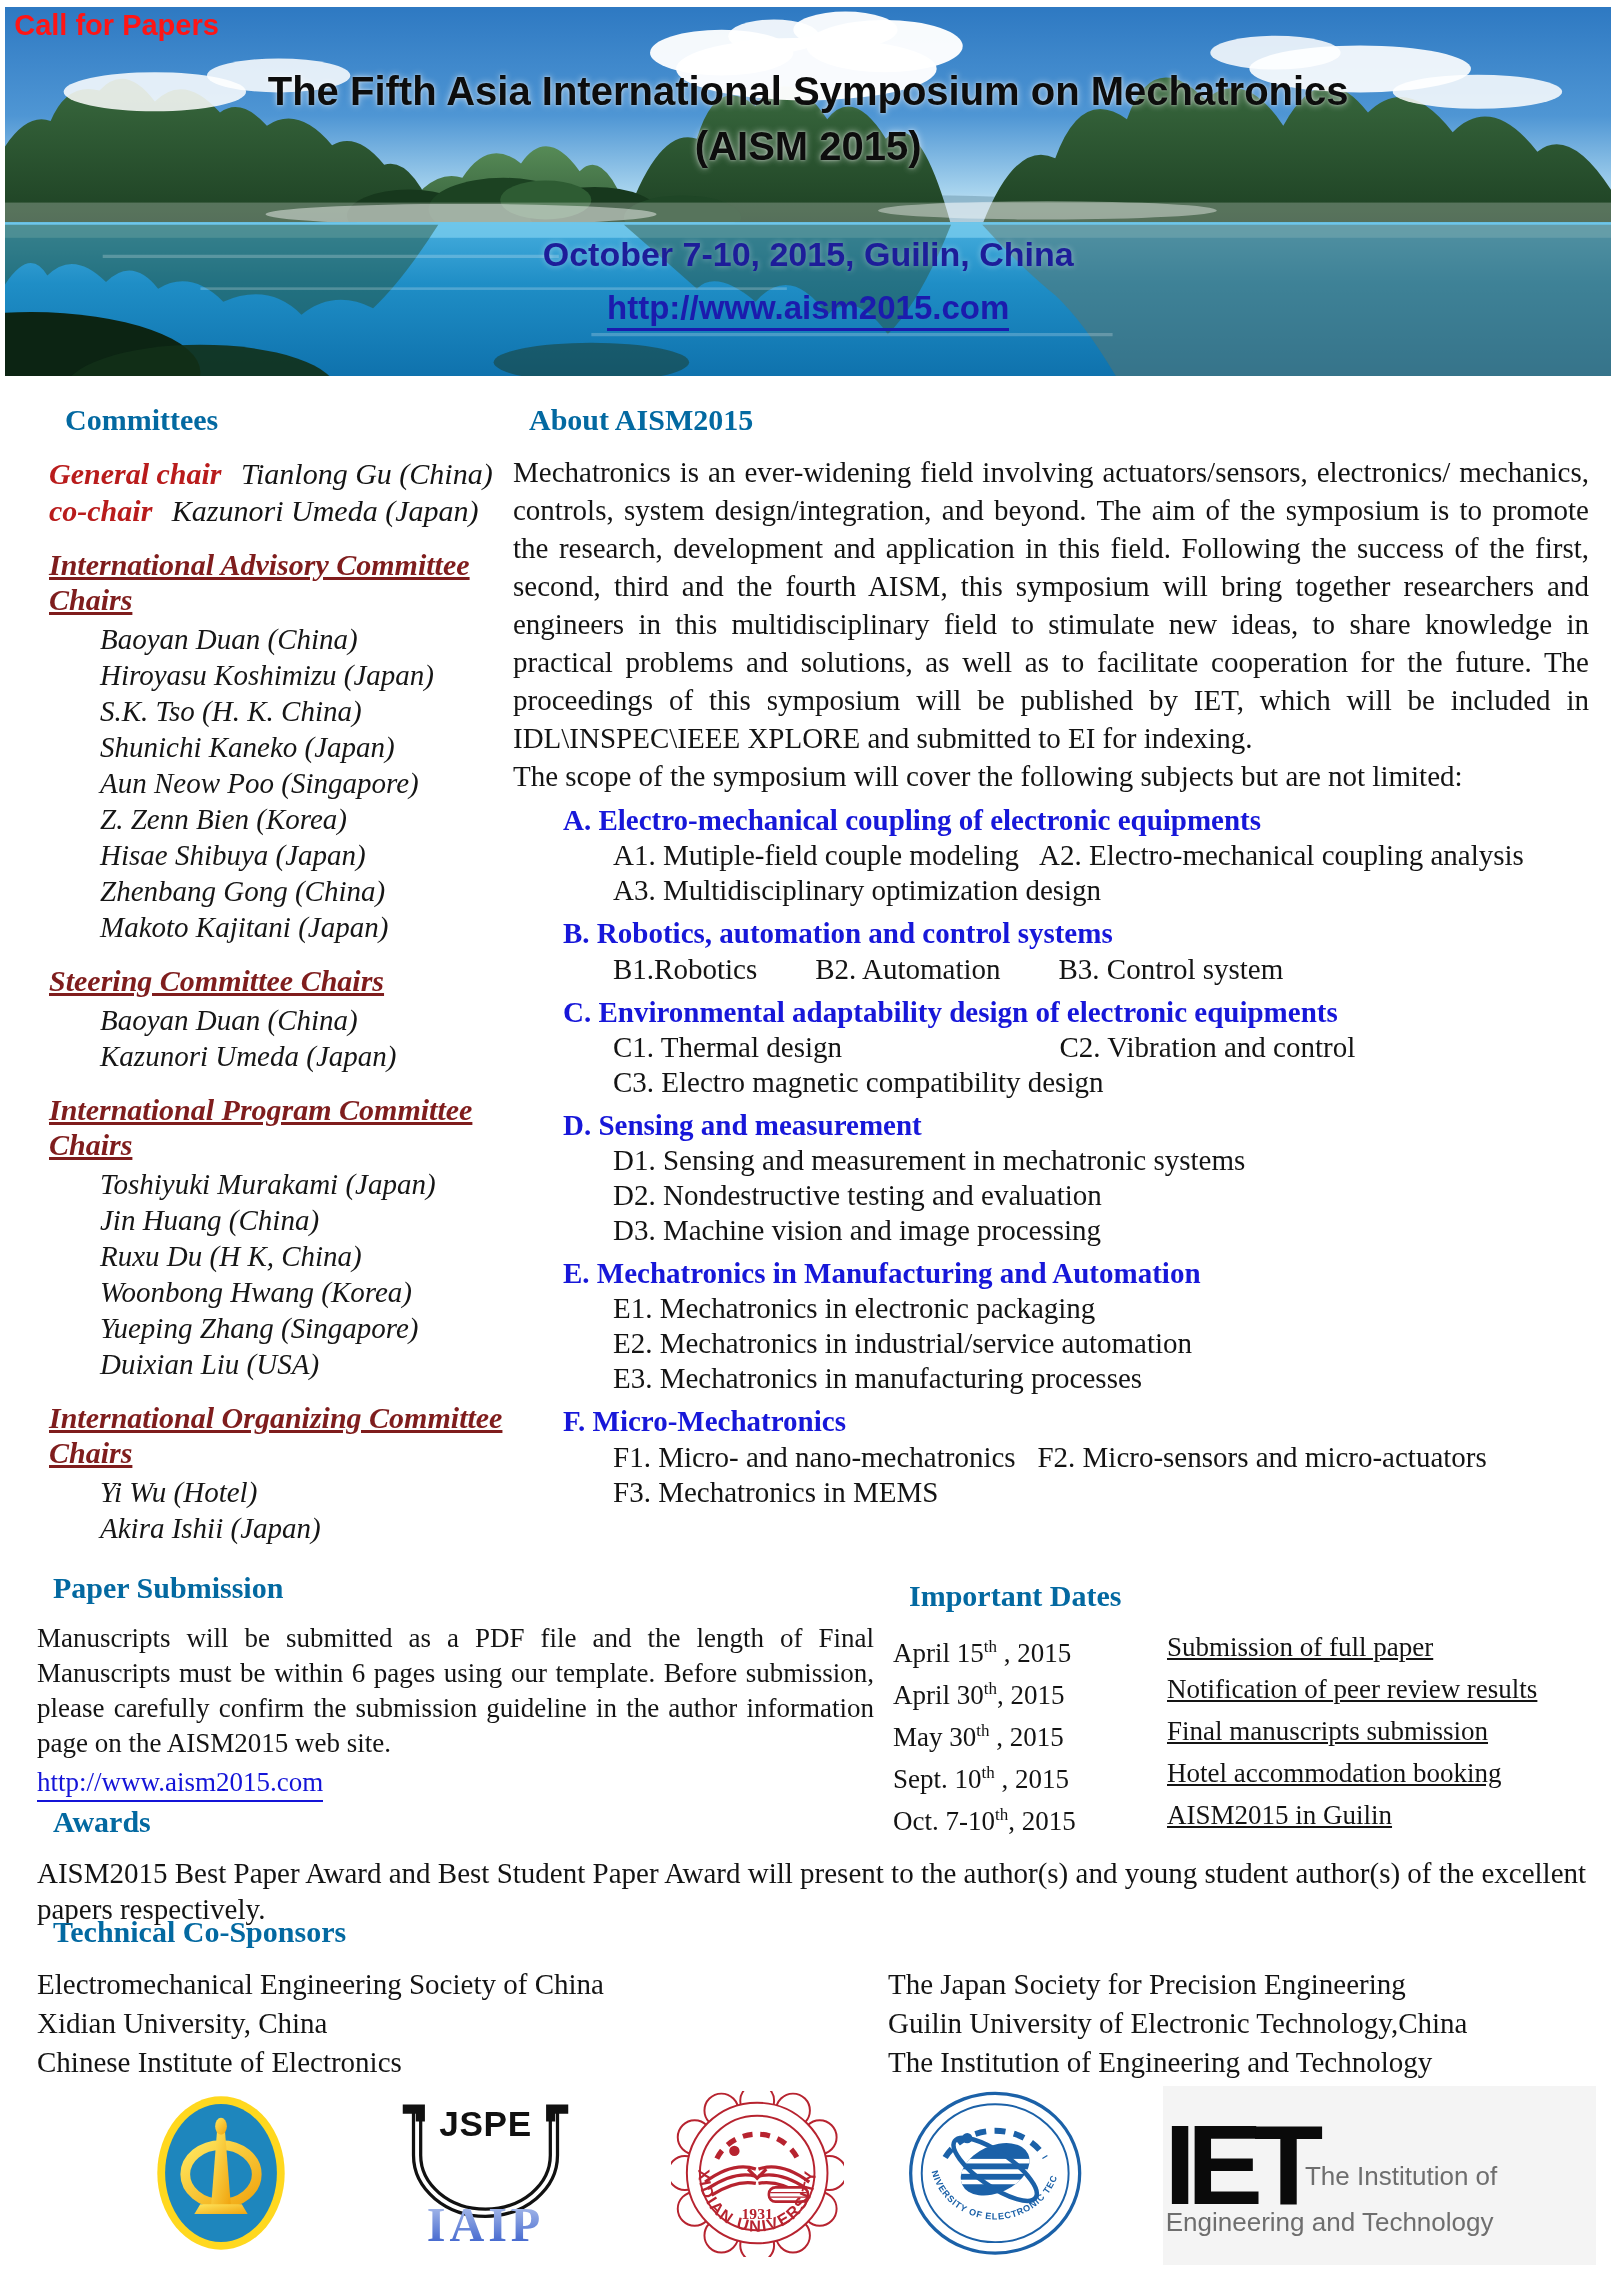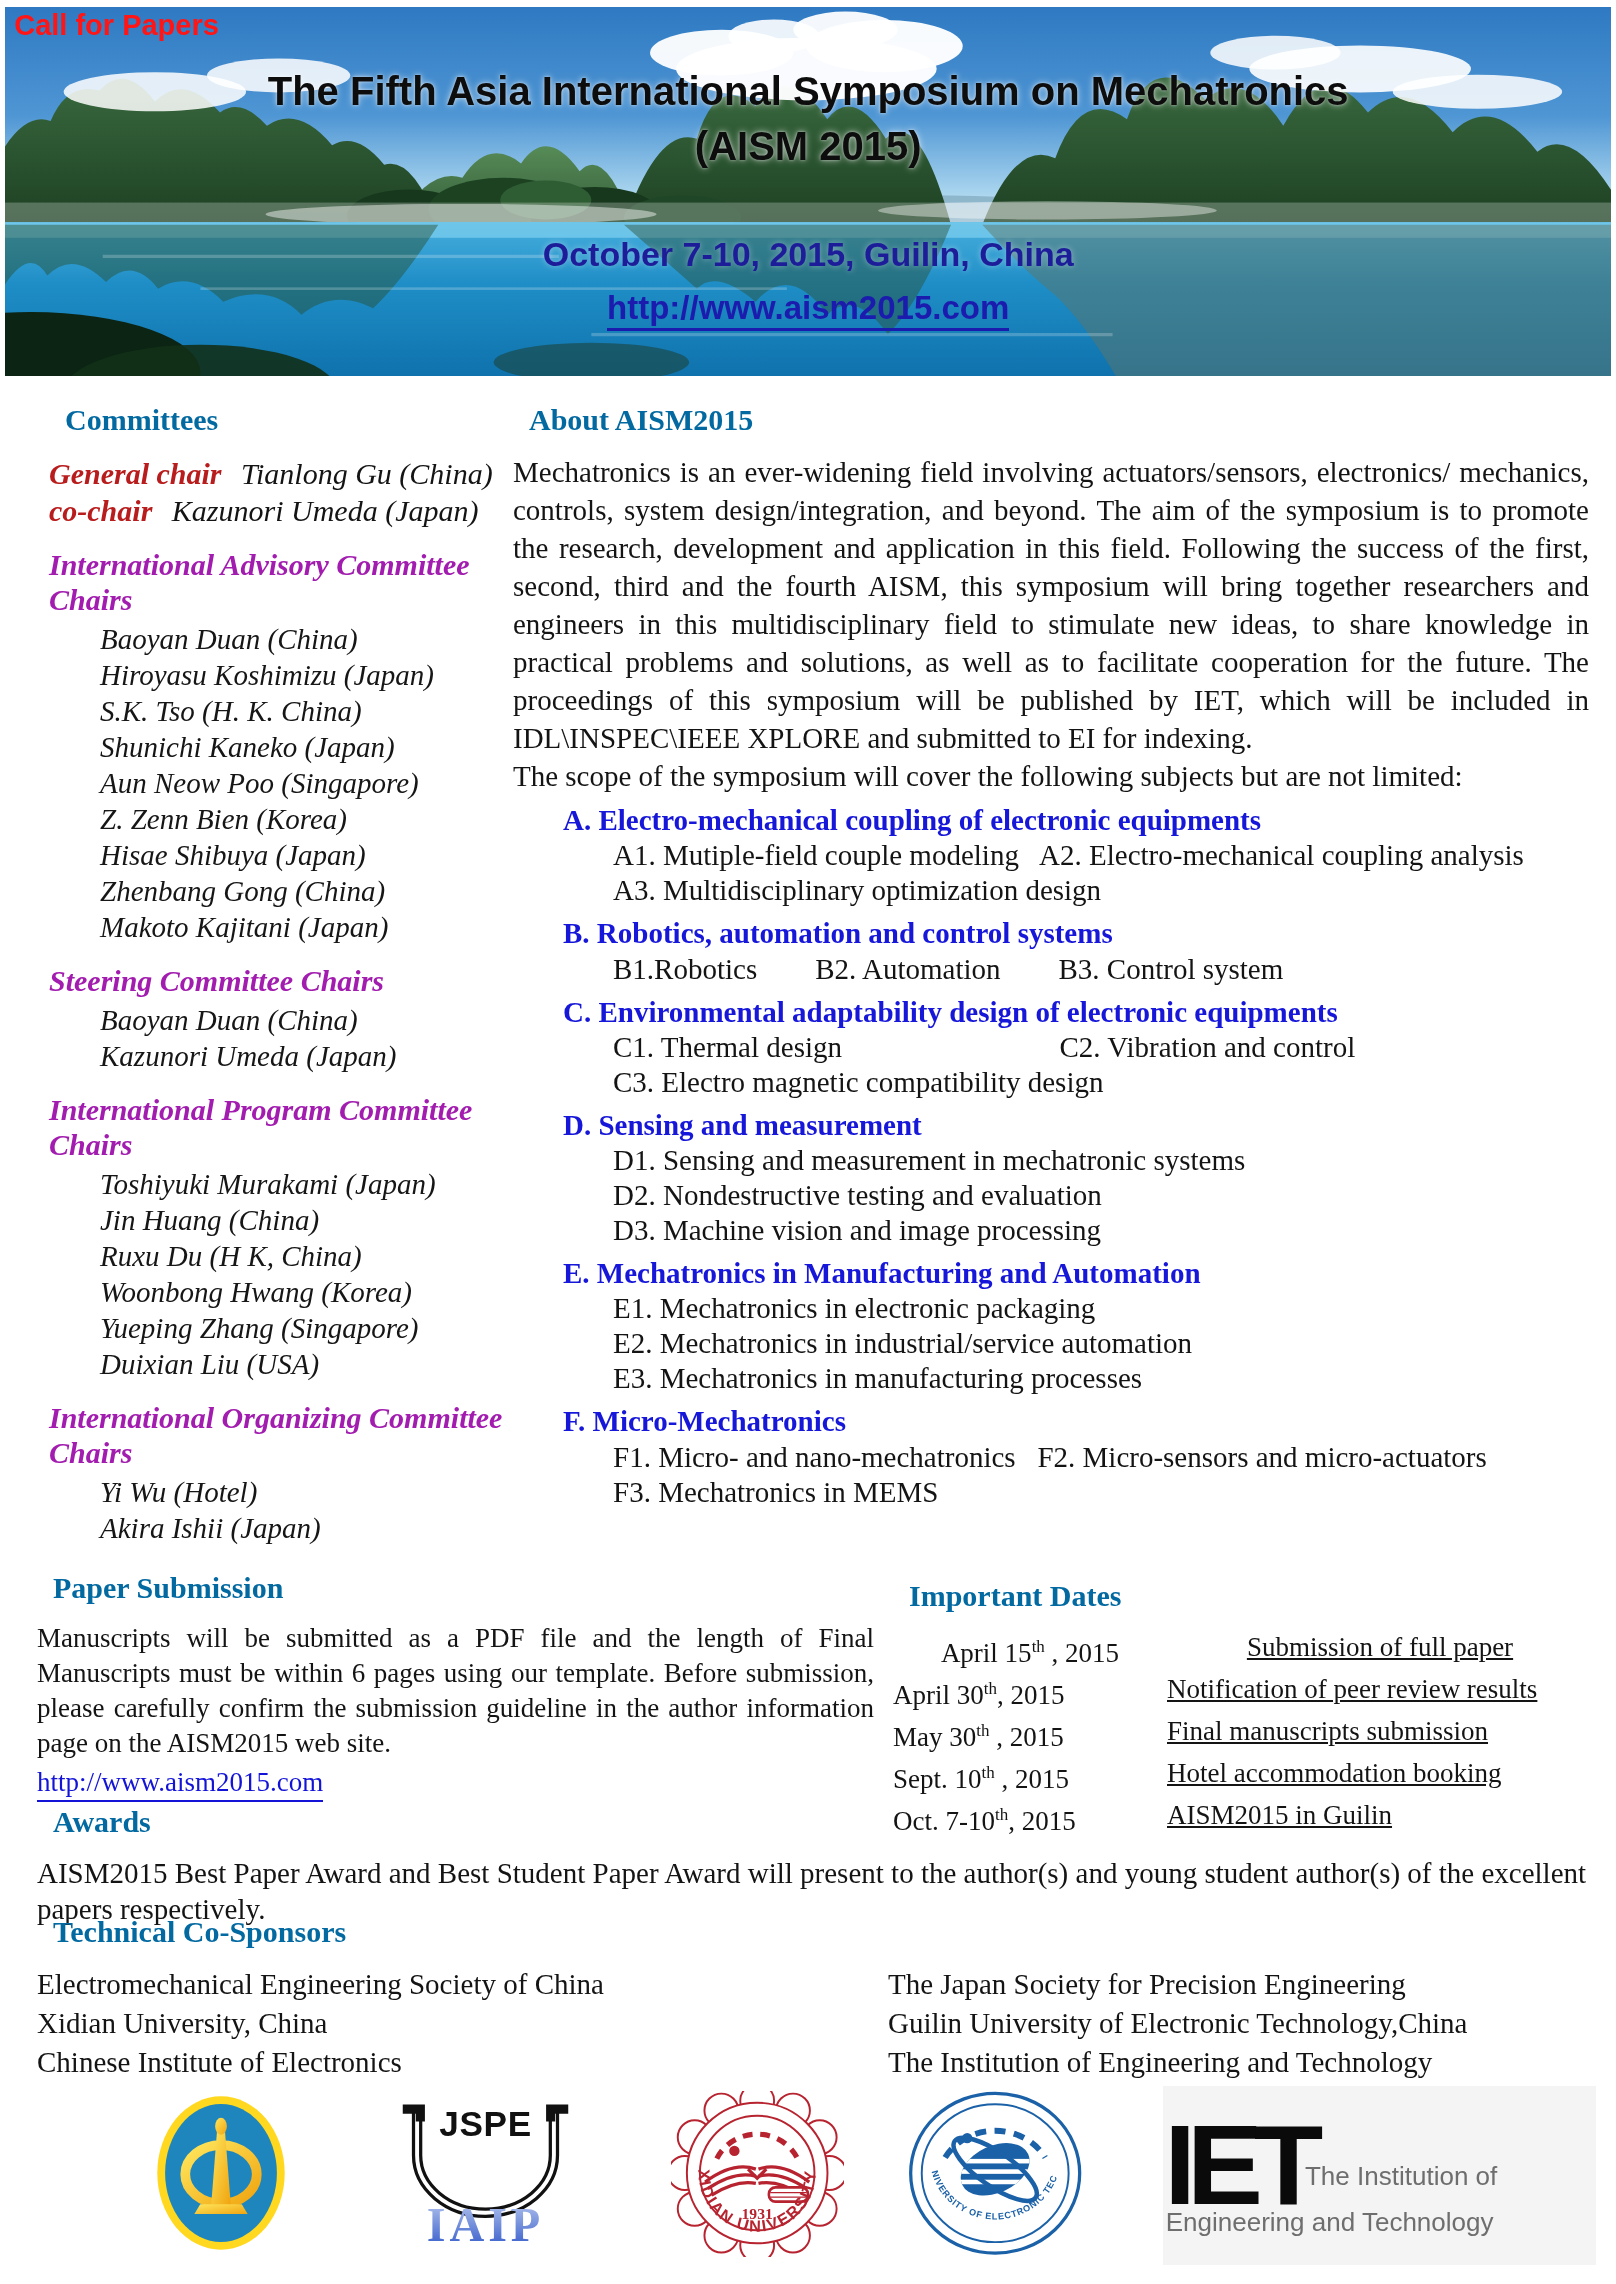--- a/index.html
+++ b/index.html
@@ -18,36 +18,36 @@
   .burl{position:absolute;left:0;top:283px;width:100%;text-align:center;
         font:bold 33px/1.1 "Liberation Sans",sans-serif;color:#1b1bad;}
   .burl span{display:inline-block;border-bottom:3.3px solid #1b1bad;padding-bottom:2.6px;}
   
   .sec-title{font:bold 30px/35px "Liberation Serif",serif;color:#0369a1;margin:16px;}
   
   .col-left{position:absolute;left:49px;top:386px;width:456px;}
   .chair-row{margin-top:18px;font:italic 30px/37px "Liberation Serif",serif;}
   .chair-row:nth-of-type(3){margin-top:0;}
   .blue-label{color:#b91c1c;font-weight:bold;font-style:italic;margin-right:19.5px;}
-  .group h3{margin:18px 0 3.9px;font:bold italic 30px/35px "Liberation Serif",serif;color:#a21caf;}
+  .group h3{margin:18px 0 3.9px;font:bold italic 30px/35px "Liberation Serif",serif;color:#7f1d1d;text-decoration:underline;}
   .member{padding-left:51px;font:italic 29px/36px "Liberation Serif",serif;color:#161616;}
   
   .col-right{position:absolute;left:513px;top:386px;width:1076px;}
   .about-p{margin:9px 0 0;text-align:justify;font:29px/38px "Liberation Serif",serif;}
   .scope{margin:0;font:29px/38px "Liberation Serif",serif;}
   .topic h4{margin:9px 0 1.3px;padding-left:50px;font:bold 29px/33px "Liberation Serif",serif;color:#1717d9;}
   .topic-item{padding-left:100px;font:29px/35px "Liberation Serif",serif;white-space:pre-wrap;}
   
   .paper{position:absolute;left:37px;top:1554px;width:837px;}
   .paper p{margin:5.2px 0 0;text-align:justify;font:27px/35px "Liberation Serif",serif;}
   .paper .plink{display:inline-block;margin-top:3.9px;font:27px/35px "Liberation Serif",serif;
                 color:#1414d8;border-bottom:2px solid #1414d8;}
   .idates{position:absolute;left:893px;top:1562px;width:700px;}
   .idrow{display:flex;font:27px/36px "Liberation Serif",serif;}
-  .idrow:first-of-type{margin-top:6.5px;text-align:center;}
+  .idrow:first-of-type{margin-top:6.5px;}
   .idate{width:274px;flex:0 0 auto;}
   .idate sup{font-size:17px;}
   .ievent{flex:1;text-decoration:underline;}
   .awards{position:absolute;left:37px;top:1788px;width:1565px;}
   .awards p{margin:6.5px 0 0;font:29px/36px "Liberation Serif",serif;}
   .sponsors{position:absolute;left:37px;top:1898px;width:1565px;}
   .sp-cols{display:flex;margin-top:10.4px;}
   .sp-left{width:851px;flex:0 0 auto;}
   .sp-right{flex:1;}
   .sp-item{font:29px/39px "Liberation Serif",serif;}

